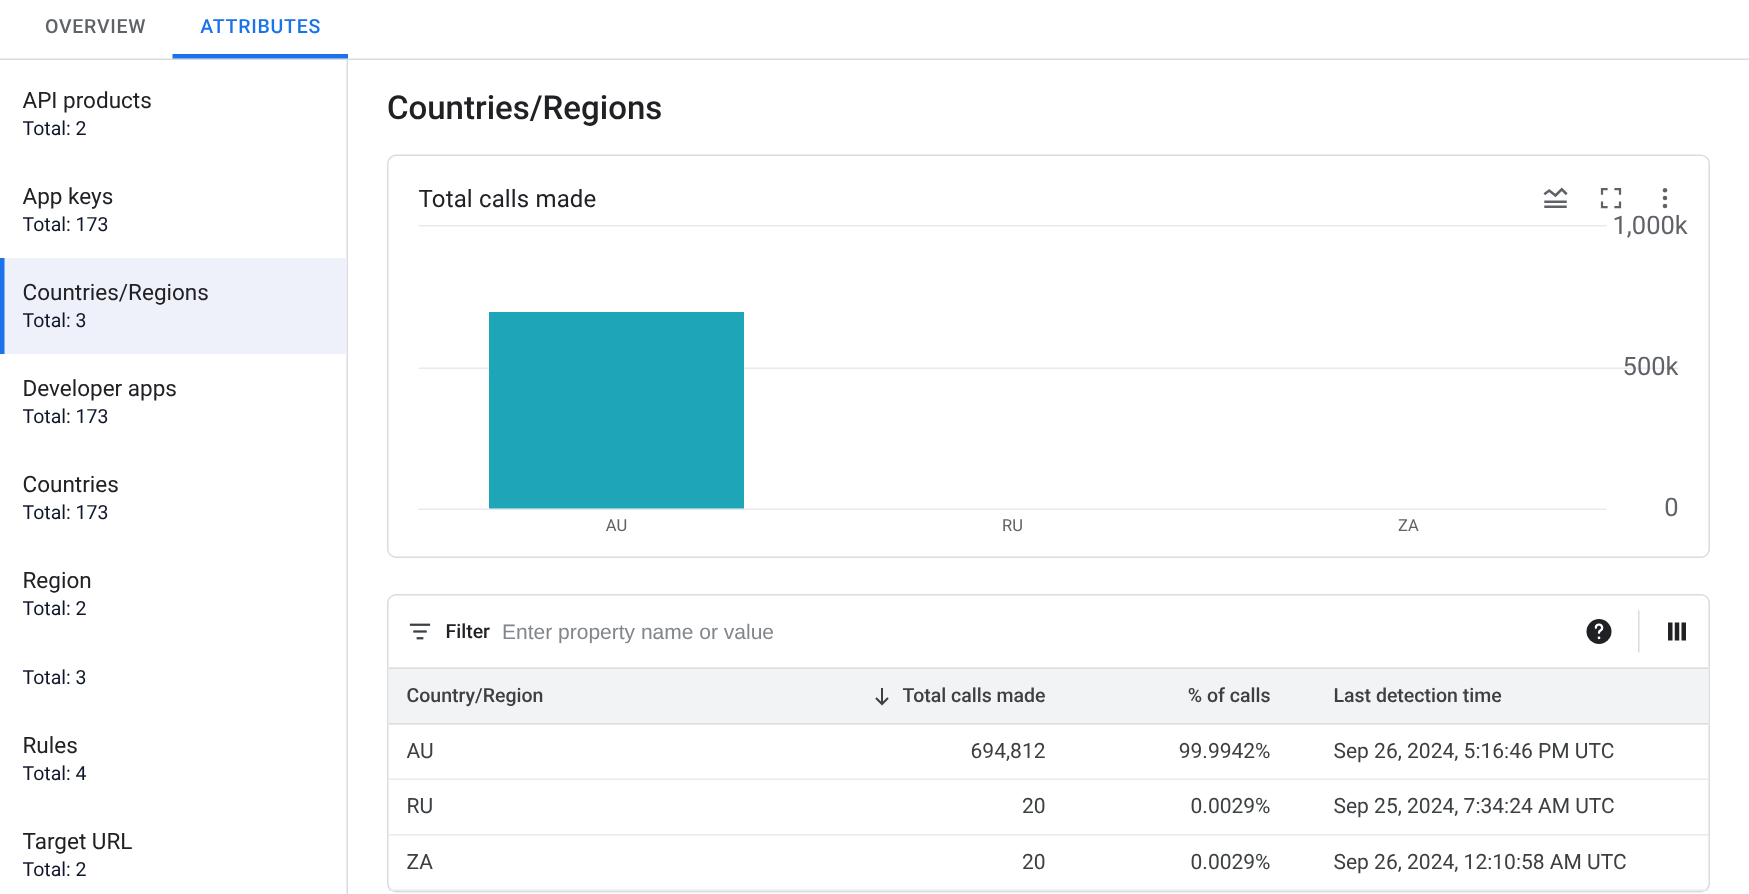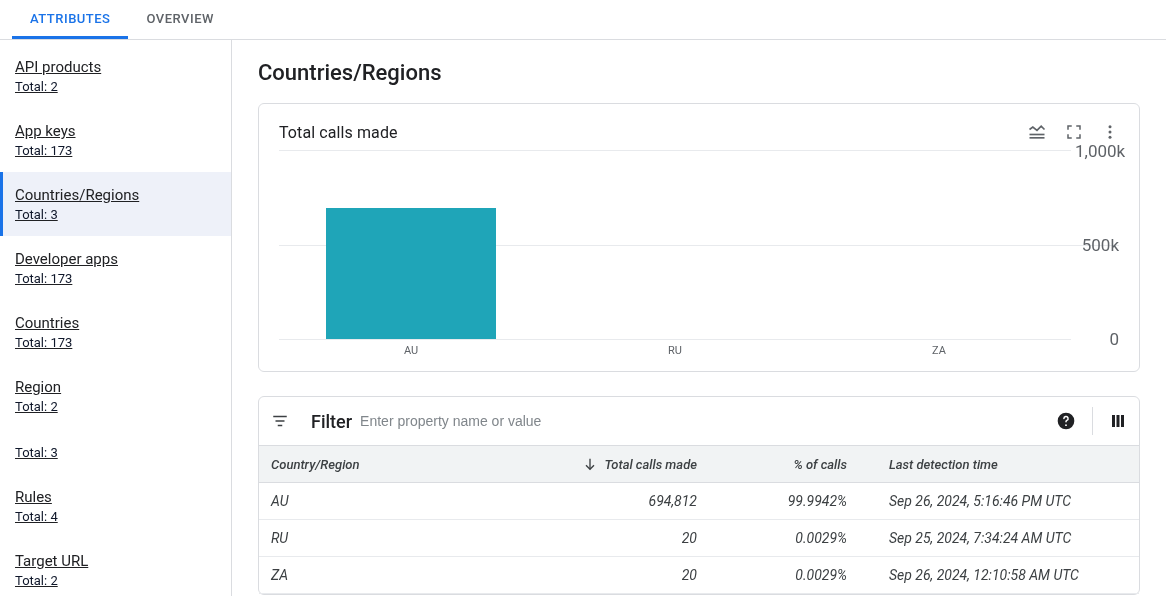--- a/index.html
+++ b/index.html
@@ -37,21 +37,20 @@
   }
   .body {
     display: flex;
     height: calc(100% - 40px);
   }
   .sidebar {
     width: 232px;
     border-right: 1px solid #dadce0;
     overflow-y: auto;
     padding: 4px 0 20px 0;
-    text-decoration: underline;
   }
   .side-item {
     padding: 14px 12px;
     cursor: pointer;
     border-left: 3px solid transparent;
   }
   .side-item.selected {
     background: #eef1f9;
     border-left-color: #1a73e8;
   }
@@ -155,23 +154,22 @@
     height: 48px;
     padding: 0 12px;
   }
   .filter-left {
     display: flex;
     align-items: center;
     gap: 8px;
     flex: 1;
   }
   .filter-label {
-    font-size: 18px;
+    font-size: 13px;
     font-weight: 500;
-    margin-left: 14px;
   }
   .filter-input {
     border: none;
     outline: none;
     font-size: 14px;
     color: #5f6368;
     flex: 1;
     background: transparent;
   }
   .filter-input::placeholder { color: #80868b; }
@@ -188,43 +186,42 @@
     border-top: 1px solid #dadce0;
     border-bottom: 1px solid #dadce0;
     font-size: 13px;
     font-weight: 500;
     color: #3c4043;
   }
   .th, .td {
     padding: 10px 12px;
     display: flex;
     align-items: center;
-    font-style: italic;
   }
   .col-country { width: 260px; }
   .col-calls   { width: 190px; justify-content: flex-end; }
   .col-pct     { width: 150px; justify-content: flex-end; }
   .col-time    { flex: 1; padding-left: 30px; }
   .row {
     display: flex;
     border-bottom: 1px solid #e8eaed;
     font-size: 14px;
     color: #3c4043;
   }
   .sort-ind {
     display: inline-flex;
     margin-right: 6px;
   }
 </style>
 </head>
 <body>
 
 <div class="tabs">
+  <div class="tab">OVERVIEW</div>
   <div class="tab active">ATTRIBUTES</div>
-  <div class="tab">OVERVIEW</div>
 </div>
 
 <div class="body">
 
   <div class="sidebar" id="sidebar">
       <div class="side-item">
         <div class="side-title">API products</div>
         <div class="side-sub">Total: 2</div>
       </div>
       <div class="side-item">

